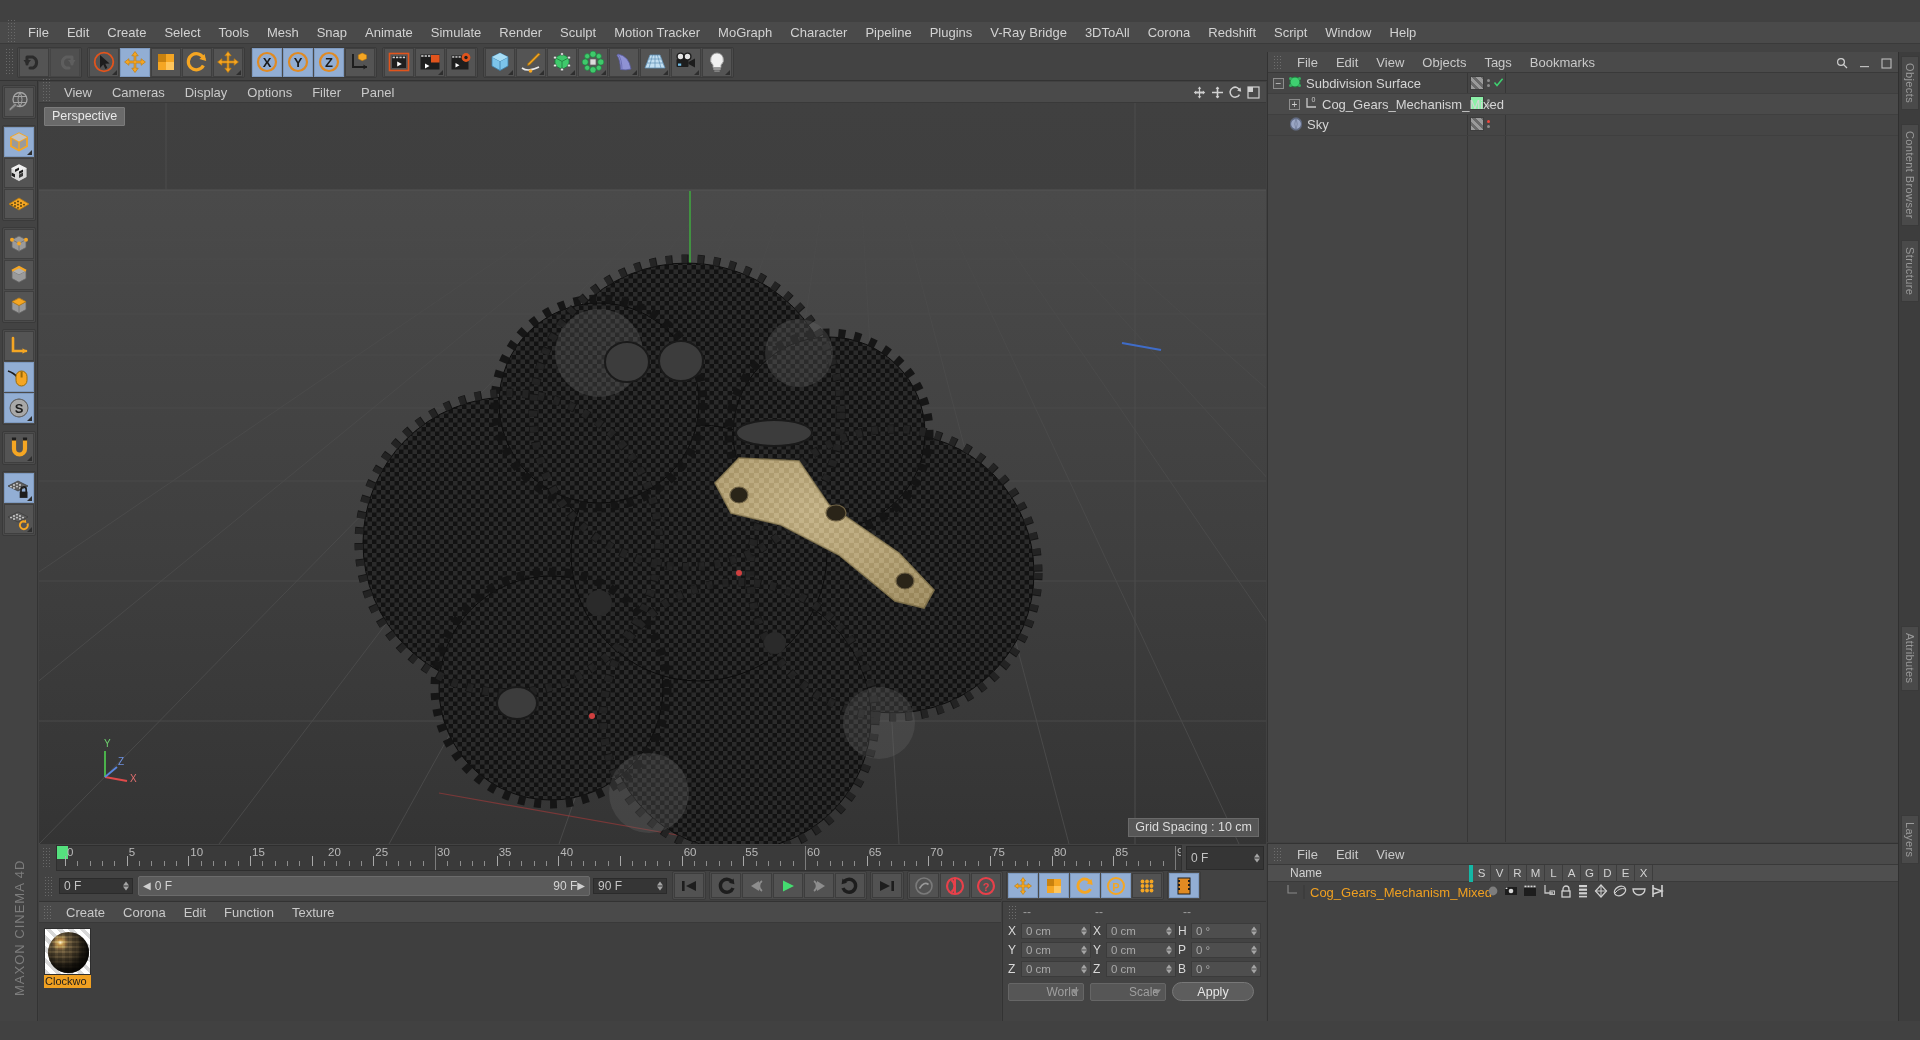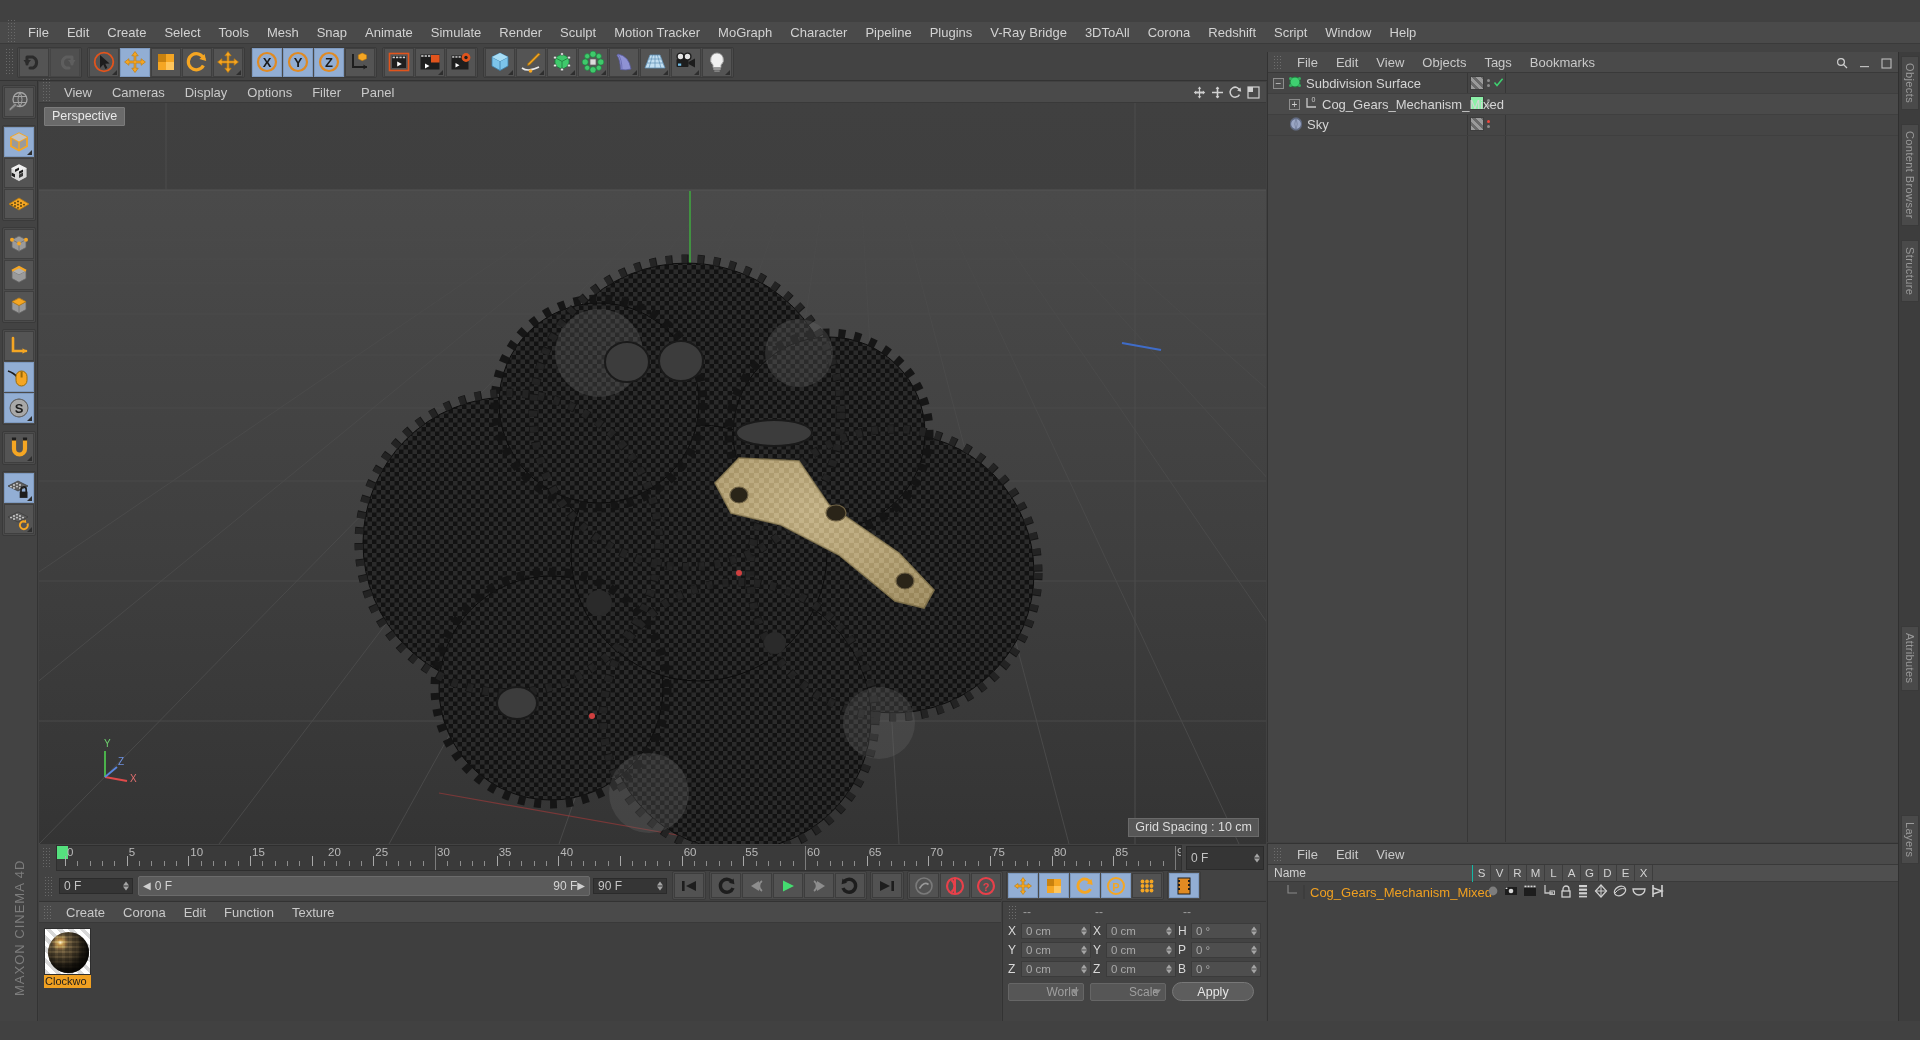--- a/index.html
+++ b/index.html
@@ -299,21 +299,21 @@
   .attrman{
     position:absolute; left:1267px; top:843px; width:631px; height:178px;
     background:#434343; border-left:1px solid #333; border-top:1px solid #333;
   }
   .am-head{ height:21px; background:#4a4a4a; display:flex; align-items:center;
     border-bottom:1px solid #393939;}
   .am-head .pgrip{ width:9px;height:14px;margin:0 6px 0 5px;
     background-image:radial-gradient(#6e6e6e 34%, transparent 35%); background-size:3px 3px; }
   .am-head .mi{ padding:0 9px; font-size:13px; color:#c9c9c9; line-height:21px; }
   .am-colhead{ height:17px; background:#4f4f4f; display:flex; align-items:center; border-bottom:1px solid #3a3a3a;}
-  .am-colhead .nm{ width:205px; font-size:12px; color:#d2d2d2; padding-left:6px; border-right:1px solid #14b8a6; line-height:17px;}
+  .am-colhead .nm{ width:205px; font-size:12px; color:#d2d2d2; padding-left:22px; border-right:4px solid #14b8a6; line-height:17px;}
   .am-colhead .cc{ width:18px; text-align:center; font-size:11.5px; color:#d2d2d2; border-right:1px solid #3d3d3d; line-height:17px;}
   .am-row{ height:20px; display:flex; align-items:center; }
   .am-row .obj-name{ color:#f0a021; font-size:13px; }
   .am-icons{ display:flex; align-items:center; gap:5px; margin-left:14px; }
 
   
   .edge-tabs{
     position:absolute; right:0; top:52px; width:22px; height:969px;
     background:#3d3d3d; border-left:1px solid #303030;
     display:flex; flex-direction:column; align-items:center; padding-top:4px; gap:14px;

